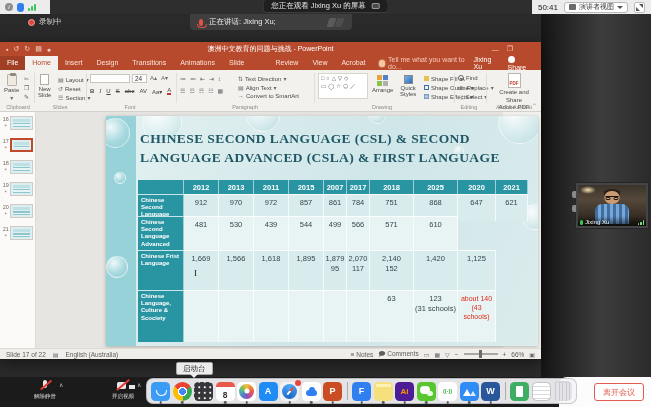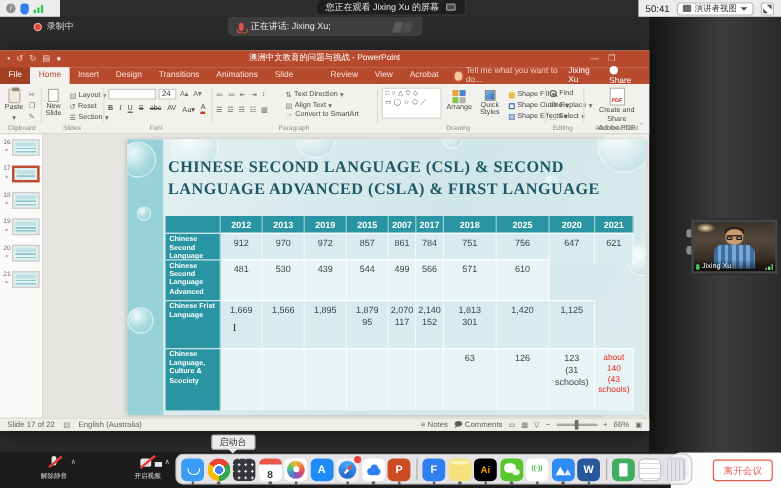--- a/index.html
+++ b/index.html
@@ -490,79 +490,77 @@
       <div class="s-title">
         <span>CHINESE SECOND LANGUAGE (CSL) &amp; SECOND</span><br>
         <span>LANGUAGE ADVANCED (CSLA) &amp; FIRST LANGUAGE</span>
       </div>
 
       <div class="tbl">
         <div class="t-grid r0">
           <div class="th"></div>
           <div class="th">2012</div>
           <div class="th">2013</div>
-          <div class="th">2019</div>
+          <div class="th">2011</div>
           <div class="th">2015</div>
           <div class="th">2007</div>
           <div class="th">2017</div>
           <div class="th">2018</div>
           <div class="th">2025</div>
           <div class="th">2020</div>
           <div class="th">2021</div>
         </div>
         <div class="t-grid r1 row-a">
           <div class="lab">Chinese Second Language</div>
           <div class="v">912</div>
           <div class="v">970</div>
           <div class="v">972</div>
           <div class="v">857</div>
           <div class="v">861</div>
           <div class="v">784</div>
           <div class="v">751</div>
-          <div class="v">756</div>
+          <div class="v">868</div>
           <div class="v">647</div>
           <div class="v">621</div>
         </div>
         <div class="t-grid r2 row-b">
           <div class="lab">Chinese Second Language Advanced</div>
           <div class="v">481</div>
           <div class="v">530</div>
           <div class="v">439</div>
           <div class="v">544</div>
           <div class="v">499</div>
           <div class="v">566</div>
           <div class="v">571</div>
           <div class="v">610</div>
         </div>
         <div class="t-grid r3 row-a">
           <div class="lab">Chinese Frist Language</div>
           <div class="v">1,669</div>
           <div class="v">1,566</div>
+          <div class="v">1,618</div>
           <div class="v">1,895</div>
           <div class="v">1,879
 95</div>
           <div class="v">2,070
 117</div>
           <div class="v">2,140
 152</div>
-          <div class="v">1,813
-301</div>
           <div class="v">1,420</div>
           <div class="v">1,125</div>
         </div>
         <div class="t-grid r4 row-b">
           <div class="lab">Chinese Language, Culture &amp; Scociety</div>
           <div class="v"></div>
           <div class="v"></div>
           <div class="v"></div>
           <div class="v"></div>
           <div class="v"></div>
           <div class="v"></div>
           <div class="v">63</div>
-          <div class="v">126</div>
           <div class="v">123
 (31 schools)</div>
           <div class="v red">about 140
 (43 schools)</div>
         </div>
       </div>
       <span class="ibeam">I</span>
     </div>
   </div>
 
@@ -627,21 +625,21 @@
     </div>
     <div class="dock-icon dk-cloud-drive" style="background: rgb(255, 255, 255);">
       <span class="dot"></span>
     </div>
     <div class="dock-icon dk-powerpoint" style="background: rgb(203, 75, 35);">P<span class="dot"></span></div>
     <div class="dock-sep"></div>
     <div class="dock-icon dk-font-app" style="background: rgb(47, 127, 240);">F<span class="dot"></span></div>
     <div class="dock-icon dk-stickies" style="background: rgb(246, 224, 123);">
       <span class="dot"></span>
     </div>
-    <div class="dock-icon dk-illustrator" style="background: #000000; text-align: center;">Ai<span class="dot"></span></div>
+    <div class="dock-icon dk-illustrator" style="background: #4c1d95; text-align: center;">Ai<span class="dot"></span></div>
     <div class="dock-icon dk-wechat" style="background: rgb(87, 198, 47);">
       <span class="dot"></span>
     </div>
     <div class="dock-icon dk-voice-chat" style="background: rgb(255, 255, 255);">((·))<span class="dot"></span></div>
     <div class="dock-icon dk-meeting" style="background: rgb(47, 140, 245);">
       <span class="dot"></span>
     </div>
     <div class="dock-icon dk-word" style="background: rgb(41, 87, 155);">W<span class="dot"></span></div>
     <div class="dock-sep"></div>
     <div class="dock-icon dk-install-package" style="background: rgb(63, 174, 98);"></div>

